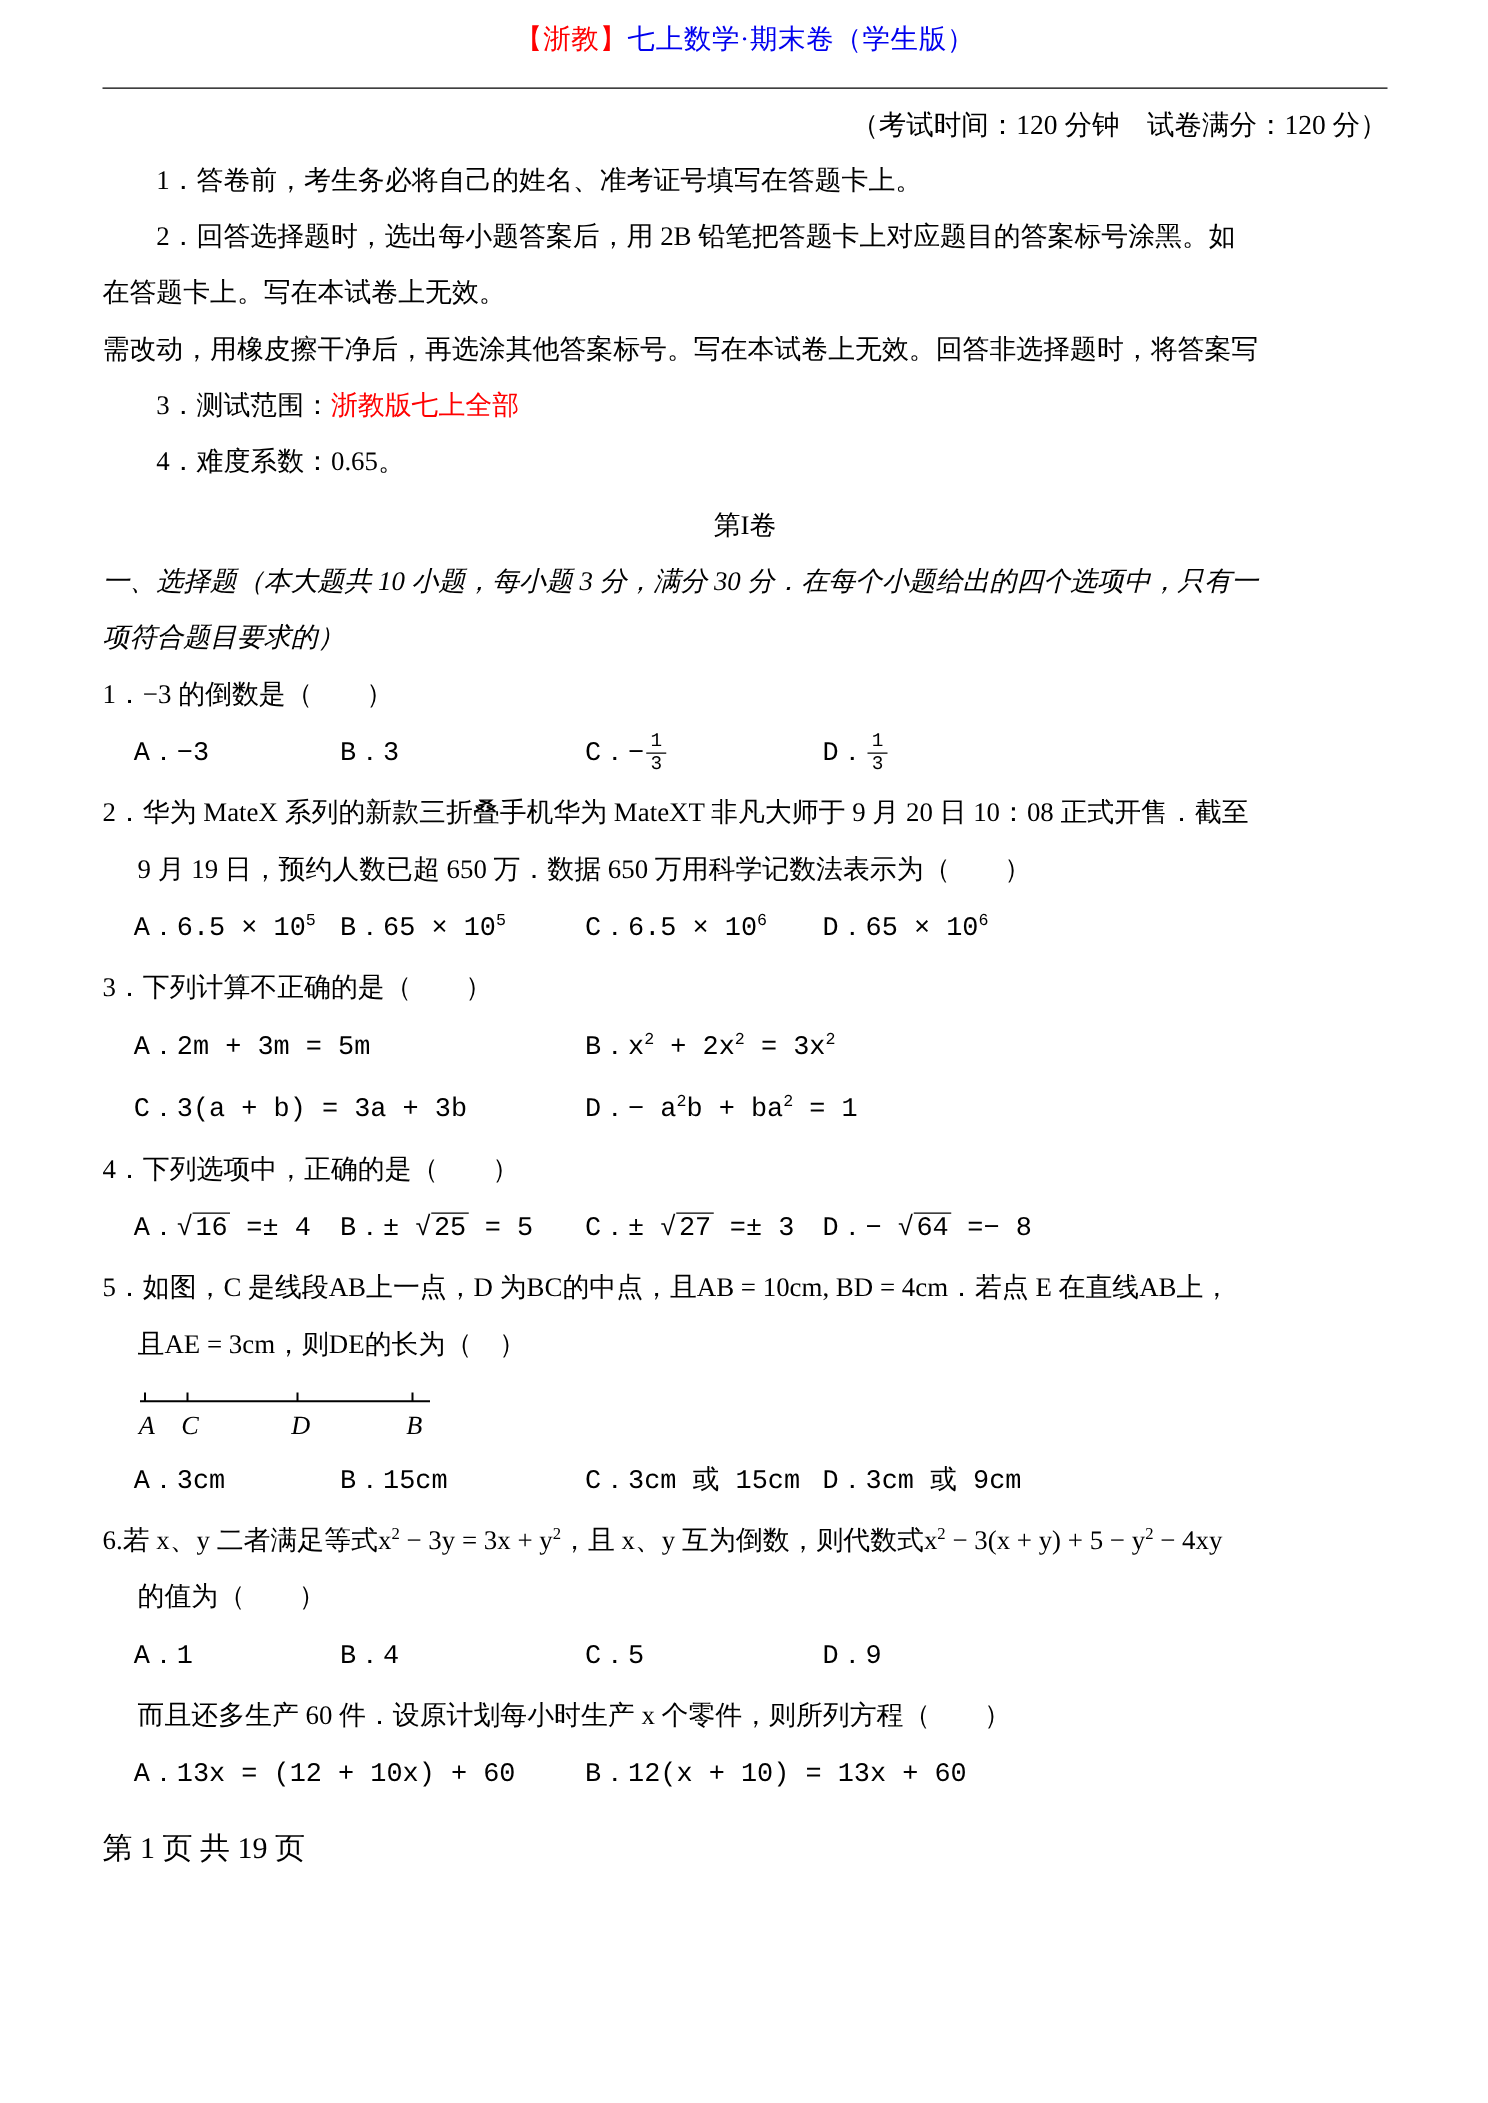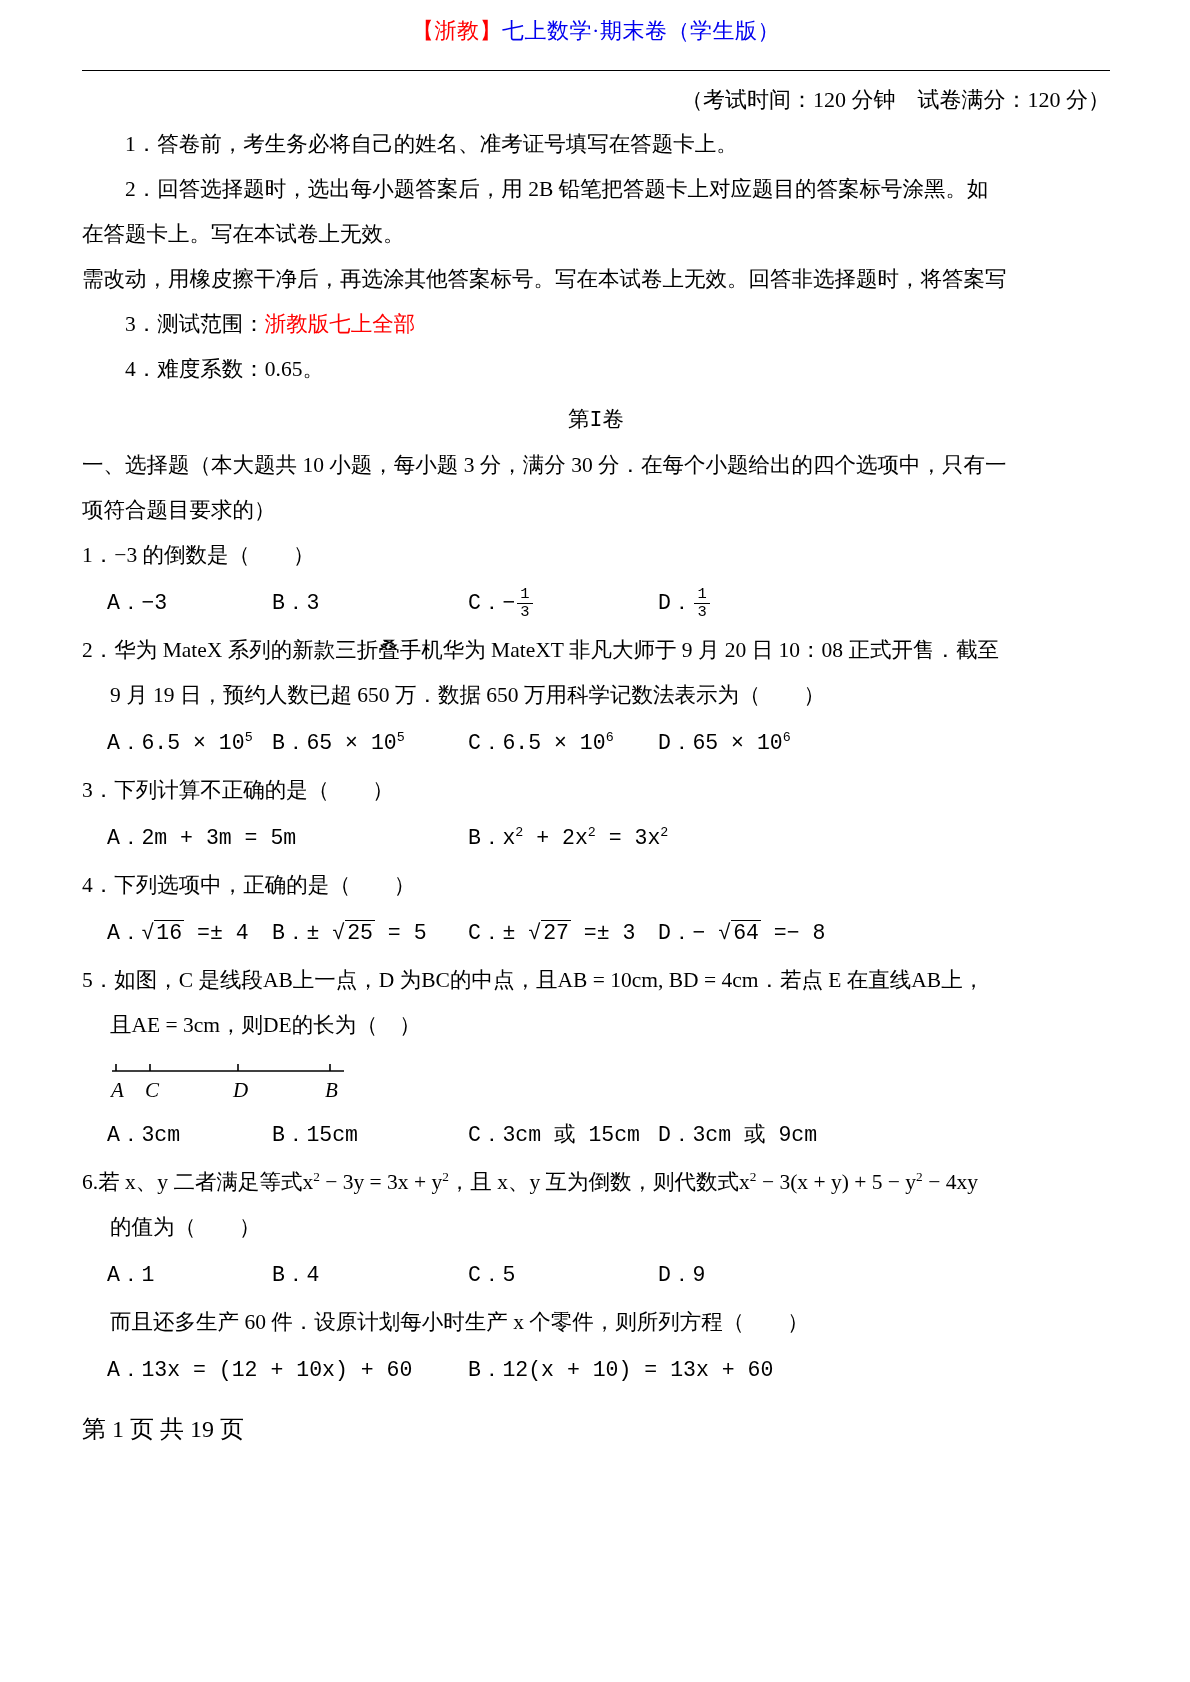--- a/index.html
+++ b/index.html
@@ -16,23 +16,23 @@
   .red  { color:var(--red,#f00); }
   .blue { color:var(--blue,#00f); }
   .rule { border-bottom:1.5px solid #000; margin-top:24px; }
 
   .subtitle { text-align:right; line-height:45px; margin-top:6px; font-size:22px; }
 
   .notice-heading { line-height:45px; }
   .notice-line { line-height:45px; white-space:nowrap; }
   .notice-line.first { text-indent:2em; }
 
-  .volume { text-align:center; line-height:45px; margin-top:6px;font-family:Liberation Mono, monospace; }
+  .volume { text-align:center; line-height:45px; margin-top:6px; }
 
-  .section-line { line-height:45px; white-space:nowrap; }
+  .section-line { line-height:45px; white-space:nowrap;font-style:italic; }
 
   .question { }
   .stem-line { line-height:45px; white-space:nowrap; }
   .stem-line.cont { padding-left:28px; }
 
   .opt-row { display:grid; grid-template-columns:165px 196px 190px 1fr; padding-left:25px; line-height:50px;font-family:Liberation Mono, monospace; }
   .opt-row.cols2 { grid-template-columns:361px 1fr; }
   .opt { white-space:nowrap; }
 
   sup { font-size:0.62em; vertical-align:super; line-height:0; }
@@ -104,20 +104,24 @@
           <span class="opt">C．6.5 × 10<sup>6</sup></span>
           <span class="opt">D．65 × 10<sup>6</sup></span>
         </div>
       </div>
       <div class="question">
         <div class="stem-line">3．下列计算不正确的是（　　）</div>
         <div class="opt-row cols2">
           <span class="opt">A．2m + 3m = 5m</span>
           <span class="opt">B．x<sup>2</sup> + 2x<sup>2</sup> = 3x<sup>2</sup></span>
         </div>
+        <div class="opt-row cols2">
+          <span class="opt">C．3(a + b) = 3a + 3b</span>
+          <span class="opt">D．− a<sup>2</sup>b + ba<sup>2</sup> = 1</span>
+        </div>
       </div>
       <div class="question">
         <div class="stem-line">4．下列选项中，正确的是（　　）</div>
         <div class="opt-row">
           <span class="opt">A．<span class="sqrt">√<span class="rad">16</span></span> =± 4</span>
           <span class="opt">B．± <span class="sqrt">√<span class="rad">25</span></span> = 5</span>
           <span class="opt">C．± <span class="sqrt">√<span class="rad">27</span></span> =± 3</span>
           <span class="opt">D．− <span class="sqrt">√<span class="rad">64</span></span> =− 8</span>
         </div>
       </div>

